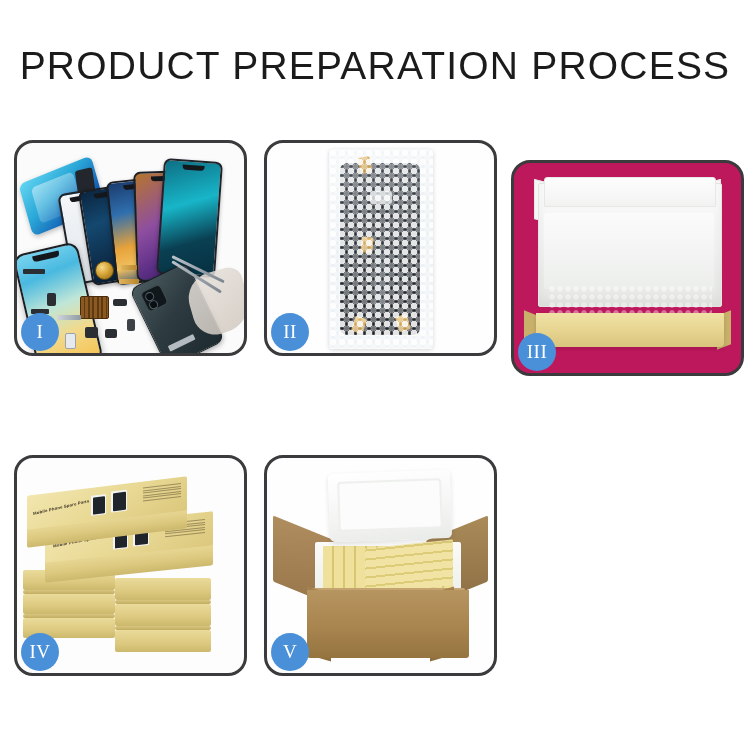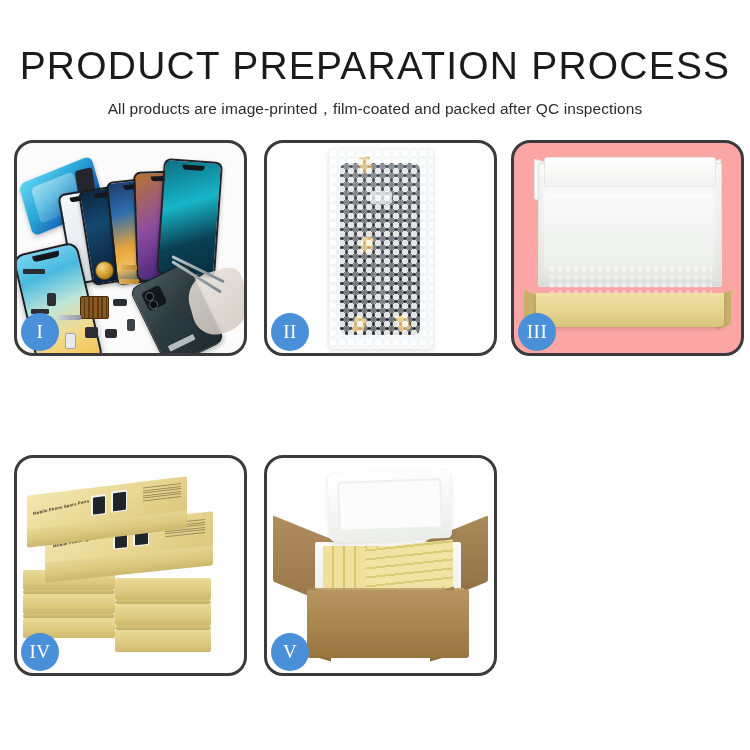--- a/index.html
+++ b/index.html
@@ -172,21 +172,21 @@
   .bw-t4{right:24px;top:166px;transform:rotate(-18deg);}
   .bubbles{position:absolute;inset:0;
     background-image:radial-gradient(circle at 4px 4px,rgba(255,255,255,.92) 0 3.2px,rgba(190,205,215,.30) 3.3px 4.4px,transparent 4.6px);
     background-size:9px 9px;
     mix-blend-mode:screen;opacity:.96;}
   .bubbles2{position:absolute;inset:0;
     background-image:radial-gradient(circle at 4px 4px,rgba(255,255,255,.42) 0 2.6px,transparent 3.4px);
     background-size:9px 9px;background-position:4.5px 4.5px;}
 
   
-  .p3{background:#fca5a5;}
+  .p3{background:#be185d;margin-top:20px;}
   .m-lid{position:absolute;left:24px;top:20px;width:182px;height:122px;
     background:linear-gradient(180deg,#fbfbfb 0%,#f0f1f0 55%,#e5e7e4 100%);
     border:1px solid #e2e4e1;border-radius:2px;
     box-shadow:inset 0 -6px 12px rgba(0,0,0,.05);}
   .m-lid-top{position:absolute;left:30px;top:14px;width:170px;height:28px;
     background:linear-gradient(180deg,#fdfdfd,#f2f3f1);
     border:1px solid #e6e8e5;border-radius:3px 3px 0 0;}
   .m-lid-wing{position:absolute;top:18px;width:14px;height:38px;background:#f6f7f5;border:1px solid #e4e6e3;}
   .m-lw1{left:20px;transform:skewY(14deg);}
   .m-lw2{right:20px;transform:skewY(-14deg);}
@@ -262,21 +262,20 @@
   .sc-t1{left:58px;top:92px;width:17px;height:15px;}
   .sc-t2{left:58px;top:163px;width:17px;height:14px;}
 </style>
 </head>
 <body>
 
 <div class="page">
 
   <div class="header">
     <h1 class="title">PRODUCT PREPARATION PROCESS</h1>
-    <p class="subtitle">All products are image-printed，film-coated and packed after QC inspections</p>
   </div>
 
   <div class="grid">
 
     <div class="panel r1 c1 p1">
       <div class="scene">
         <div class="film">
           <div class="film-in"></div>
           <div class="film-chip"></div>
         </div>

